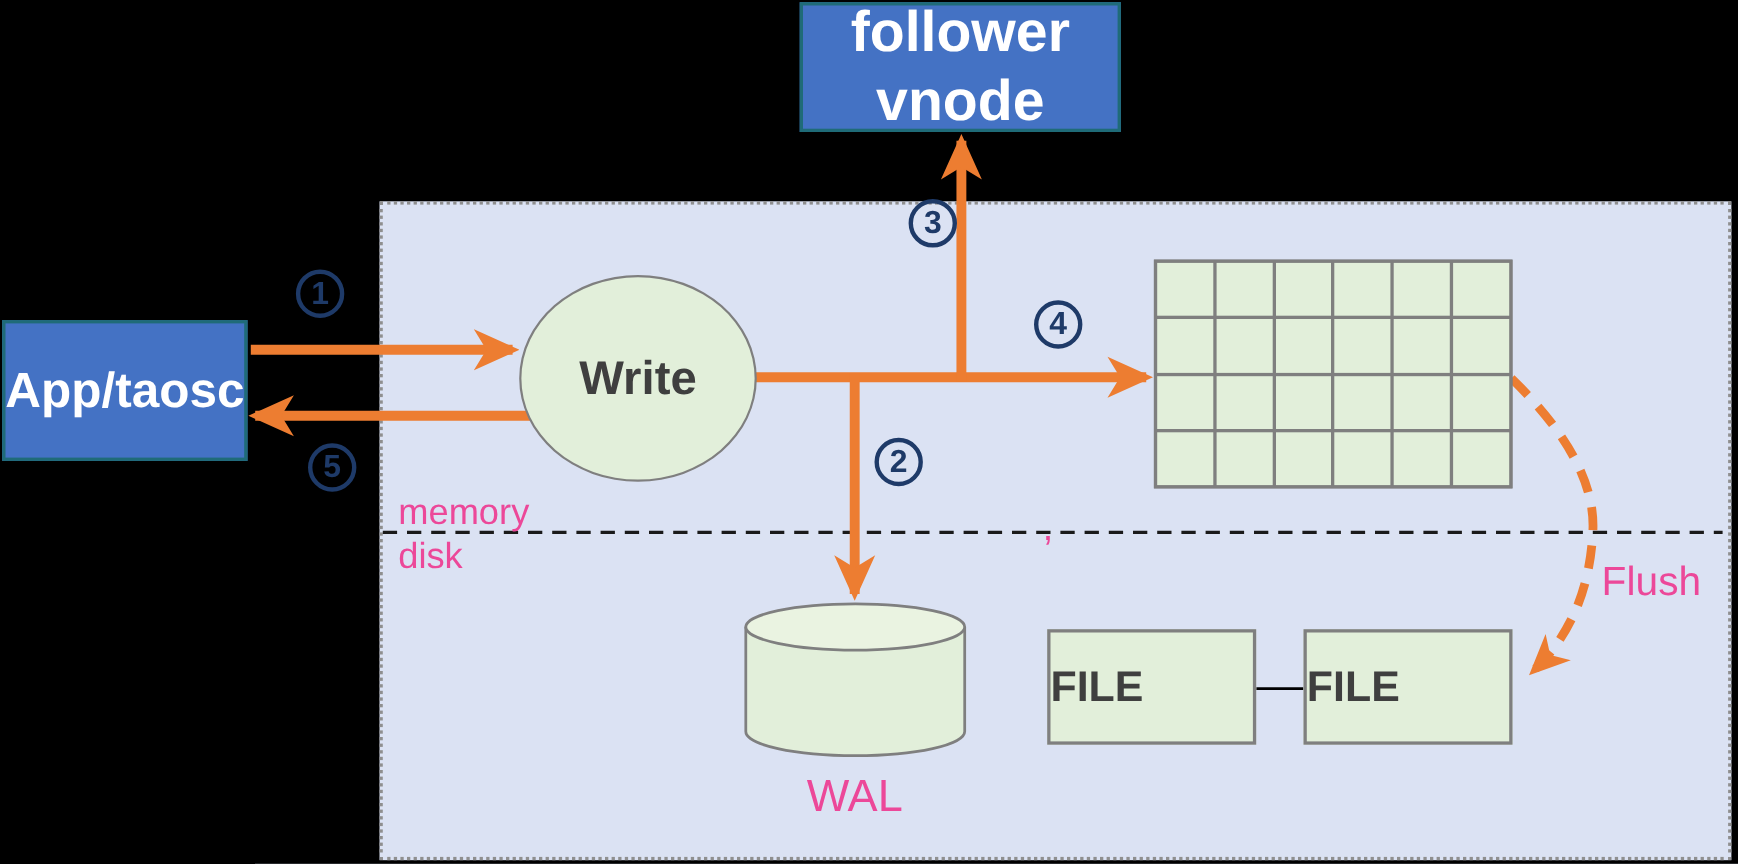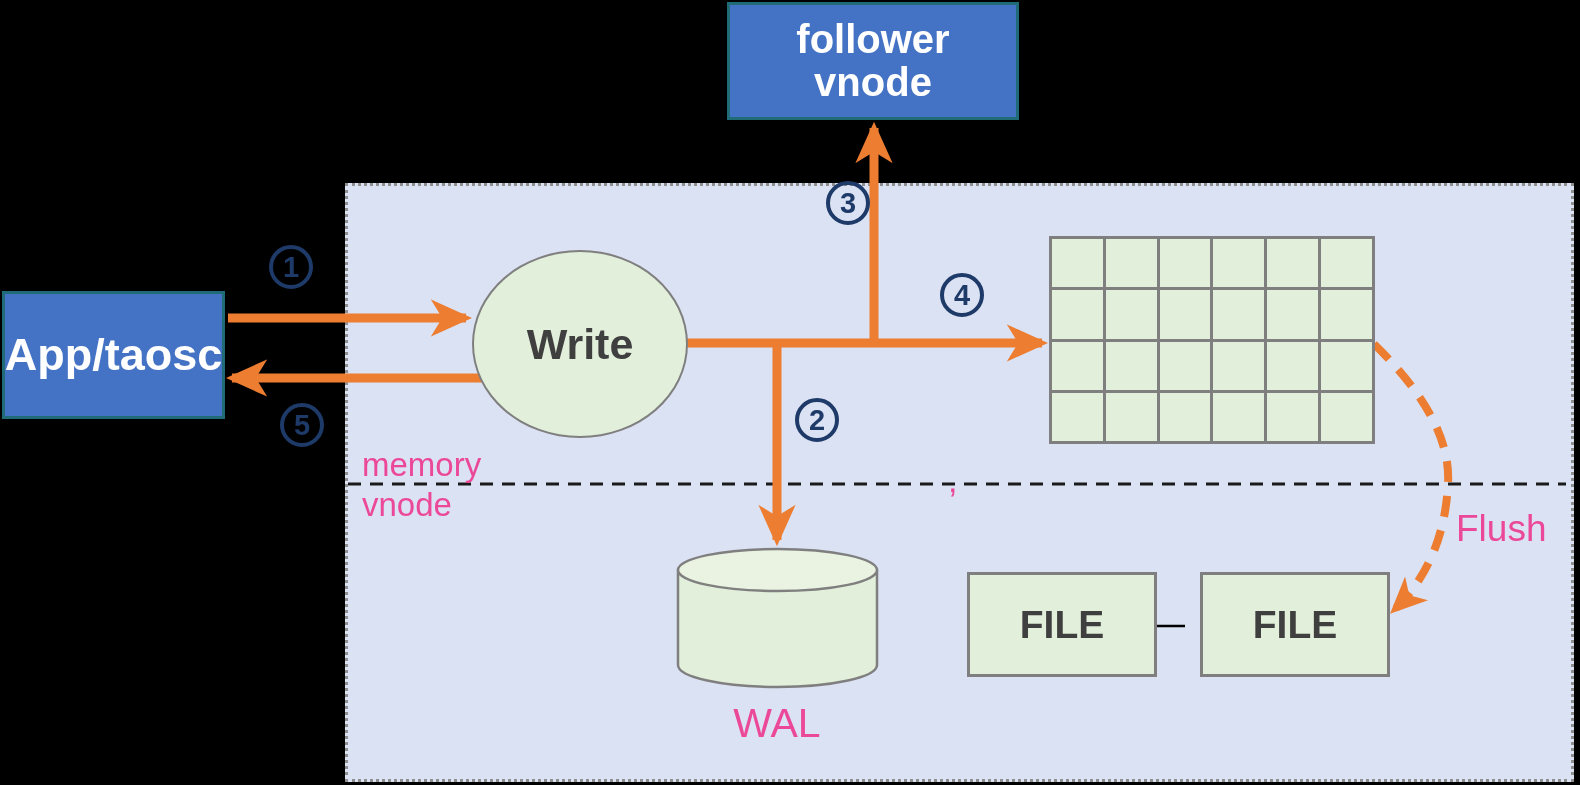--- a/index.html
+++ b/index.html
@@ -35,22 +35,22 @@
     font-weight: bold;
     display: flex;
     align-items: center;
     justify-content: center;
     text-align: center;
     box-sizing: border-box;
   }
   .follower-box {
     left: 727px; top: 2px;
     width: 292px; height: 118px;
-    font-size: 40px;
-    line-height: 43px;
+    font-size: 52px;
+    line-height: 63px;
     padding: 0 40px;
   }
   .app-box {
     left: 2px; top: 291px;
     width: 223px; height: 128px;
     font-size: 45px;
   }
 
   
   .write-circle {
@@ -83,26 +83,25 @@
   .mem-grid > div { background: #e2efda; }
 
   
   .file-box {
     top: 572px;
     width: 190px; height: 105px;
     background: #e2efda;
     border: 3px solid #7f7f7f;
     display: flex;
     align-items: center;
-    justify-content: center;
+    justify-content: flex-start;
     font-size: 39px;
     font-weight: bold;
     color: #3f3f3f;
     box-sizing: border-box;
-    margin-left: 15px;
   }
   .file-1 { left: 952px; }
   .file-2 { left: 1185px; }
 
   
   .step-badge {
     width: 44px; height: 44px;
     border: 4px solid #1e3a68;
     border-radius: 50%;
     box-sizing: border-box;
@@ -224,18 +223,18 @@
     <span>3</span>
   </div>
   <div class="abs step-badge" style="left:940px; top:273px;">
     <span>4</span>
   </div>
   <div class="abs step-badge" style="left:280px; top:403px;">
     <span>5</span>
   </div>
 
   <div class="abs label" style="left:362px; top:447px;">memory</div>
-  <div class="abs label" style="left:362px; top:487px;">vnode</div>
+  <div class="abs label" style="left:362px; top:487px;">disk</div>
   <div class="abs label" style="left:948px; top:462px; font-size:34px;">,</div>
   <div class="abs label label-wal" style="left:777px; top:705px; transform:translateX(-50%);text-align:right;">WAL</div>
   <div class="abs label label-flush" style="left:1456px; top:511px;">Flush</div>
 
 </div>
 
 </body></html>

